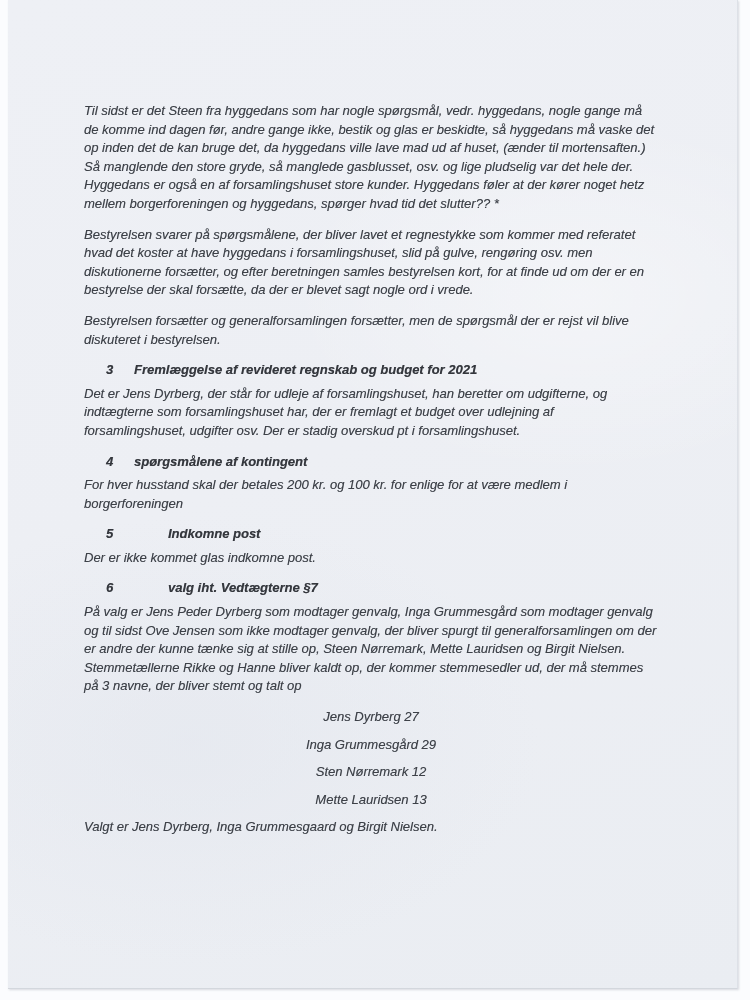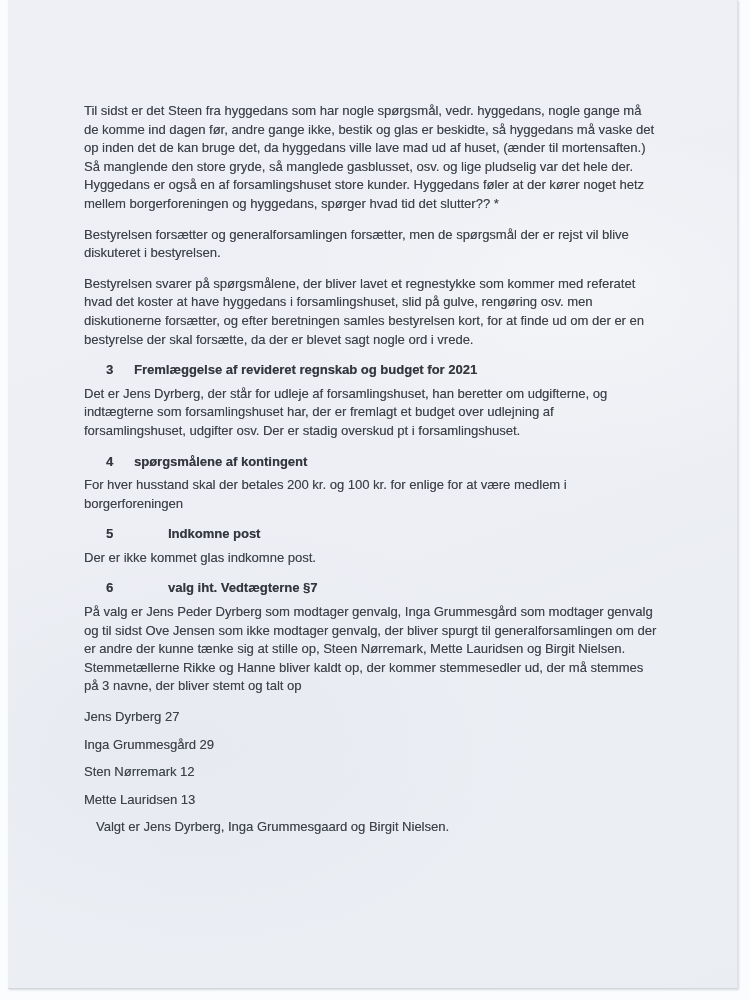--- a/index.html
+++ b/index.html
@@ -7,20 +7,21 @@
     padding: 0;
     width: 750px;
     height: 1000px;
     background: #fbfcfe;
     overflow: hidden;
   }
   .scan-wrap {
     position: relative;
     width: 750px;
     height: 1000px;
+    font-style: italic;
   }
   
   .paper {
     position: absolute;
     left: 8px;
     top: 0;
     width: 729px;
     height: 988px;
     background:
       radial-gradient(ellipse 420px 260px at 78% 30%, rgba(255,255,255,0.35), rgba(255,255,255,0) 70%),
@@ -53,37 +54,38 @@
   }
   .heading .num {
     margin-left: 22px;
     flex: 0 0 28px;
   }
   .heading.wide .num {
     flex-basis: 62px;
   }
   .vote {
     margin: 0 0 9px 0;
+    text-align: center;
   }
   .result {
-    margin: 9px 0 0 12px;
+    margin: 9px 0 0 0;
   }
 </style>
 </head>
 <body>
 
 <div class="scan-wrap">
   <div class="paper">
     <div class="content">
 
       <p class="para">Til sidst er det Steen fra hyggedans som har nogle spørgsmål, vedr. hyggedans, nogle gange må de komme ind dagen før, andre gange ikke, bestik og glas er beskidte, så hyggedans må vaske det op inden det de kan bruge det, da hyggedans ville lave mad ud af huset, (ænder til mortensaften.) Så manglende den store gryde, så manglede gasblusset, osv. og lige pludselig var det hele der. Hyggedans er også en af forsamlingshuset store kunder. Hyggedans føler at der kører noget hetz mellem borgerforeningen og hyggedans, spørger hvad tid det slutter?? *</p>
 
+      <p class="para">Bestyrelsen svarer på spørgsmålene, der bliver lavet et regnestykke som kommer med referatet hvad det koster at have hyggedans i forsamlingshuset, slid på gulve, rengøring osv. men diskutionerne forsætter, og efter beretningen samles bestyrelsen kort, for at finde ud om der er en bestyrelse der skal forsætte, da der er blevet sagt nogle ord i vrede.</p>
+
       <p class="para">Bestyrelsen forsætter og generalforsamlingen forsætter, men de spørgsmål der er rejst vil blive diskuteret i bestyrelsen.</p>
-
-      <p class="para">Bestyrelsen svarer på spørgsmålene, der bliver lavet et regnestykke som kommer med referatet hvad det koster at have hyggedans i forsamlingshuset, slid på gulve, rengøring osv. men diskutionerne forsætter, og efter beretningen samles bestyrelsen kort, for at finde ud om der er en bestyrelse der skal forsætte, da der er blevet sagt nogle ord i vrede.</p>
 
       <div class="heading">
         <span class="num">3</span>
         <span class="title">Fremlæggelse af revideret regnskab og budget for 2021</span>
       </div>
       <p class="para">Det er Jens Dyrberg, der står for udleje af forsamlingshuset, han beretter om udgifterne, og indtægterne som forsamlingshuset har, der er fremlagt et budget over udlejning af forsamlingshuset, udgifter osv. Der er stadig overskud pt i forsamlingshuset.</p>
 
       <div class="heading">
         <span class="num">4</span>
         <span class="title">spørgsmålene af kontingent</span>

